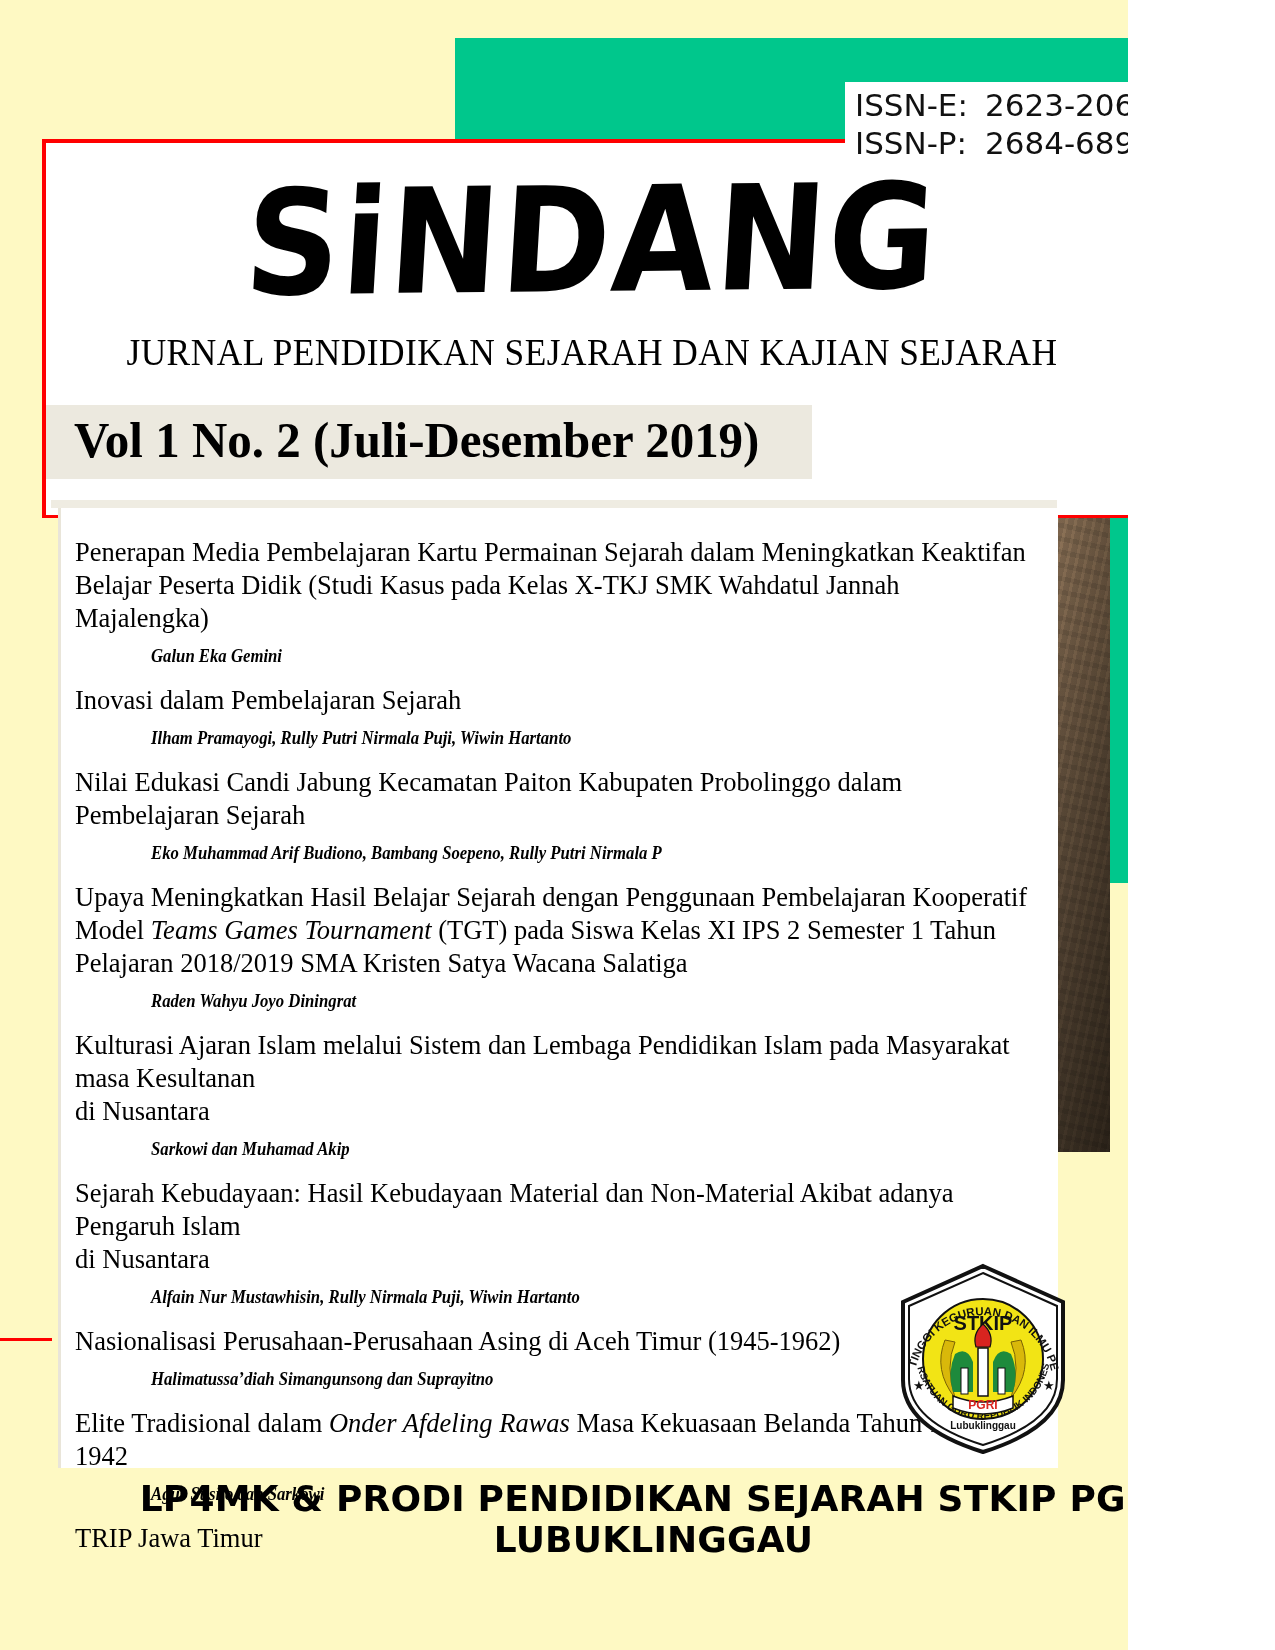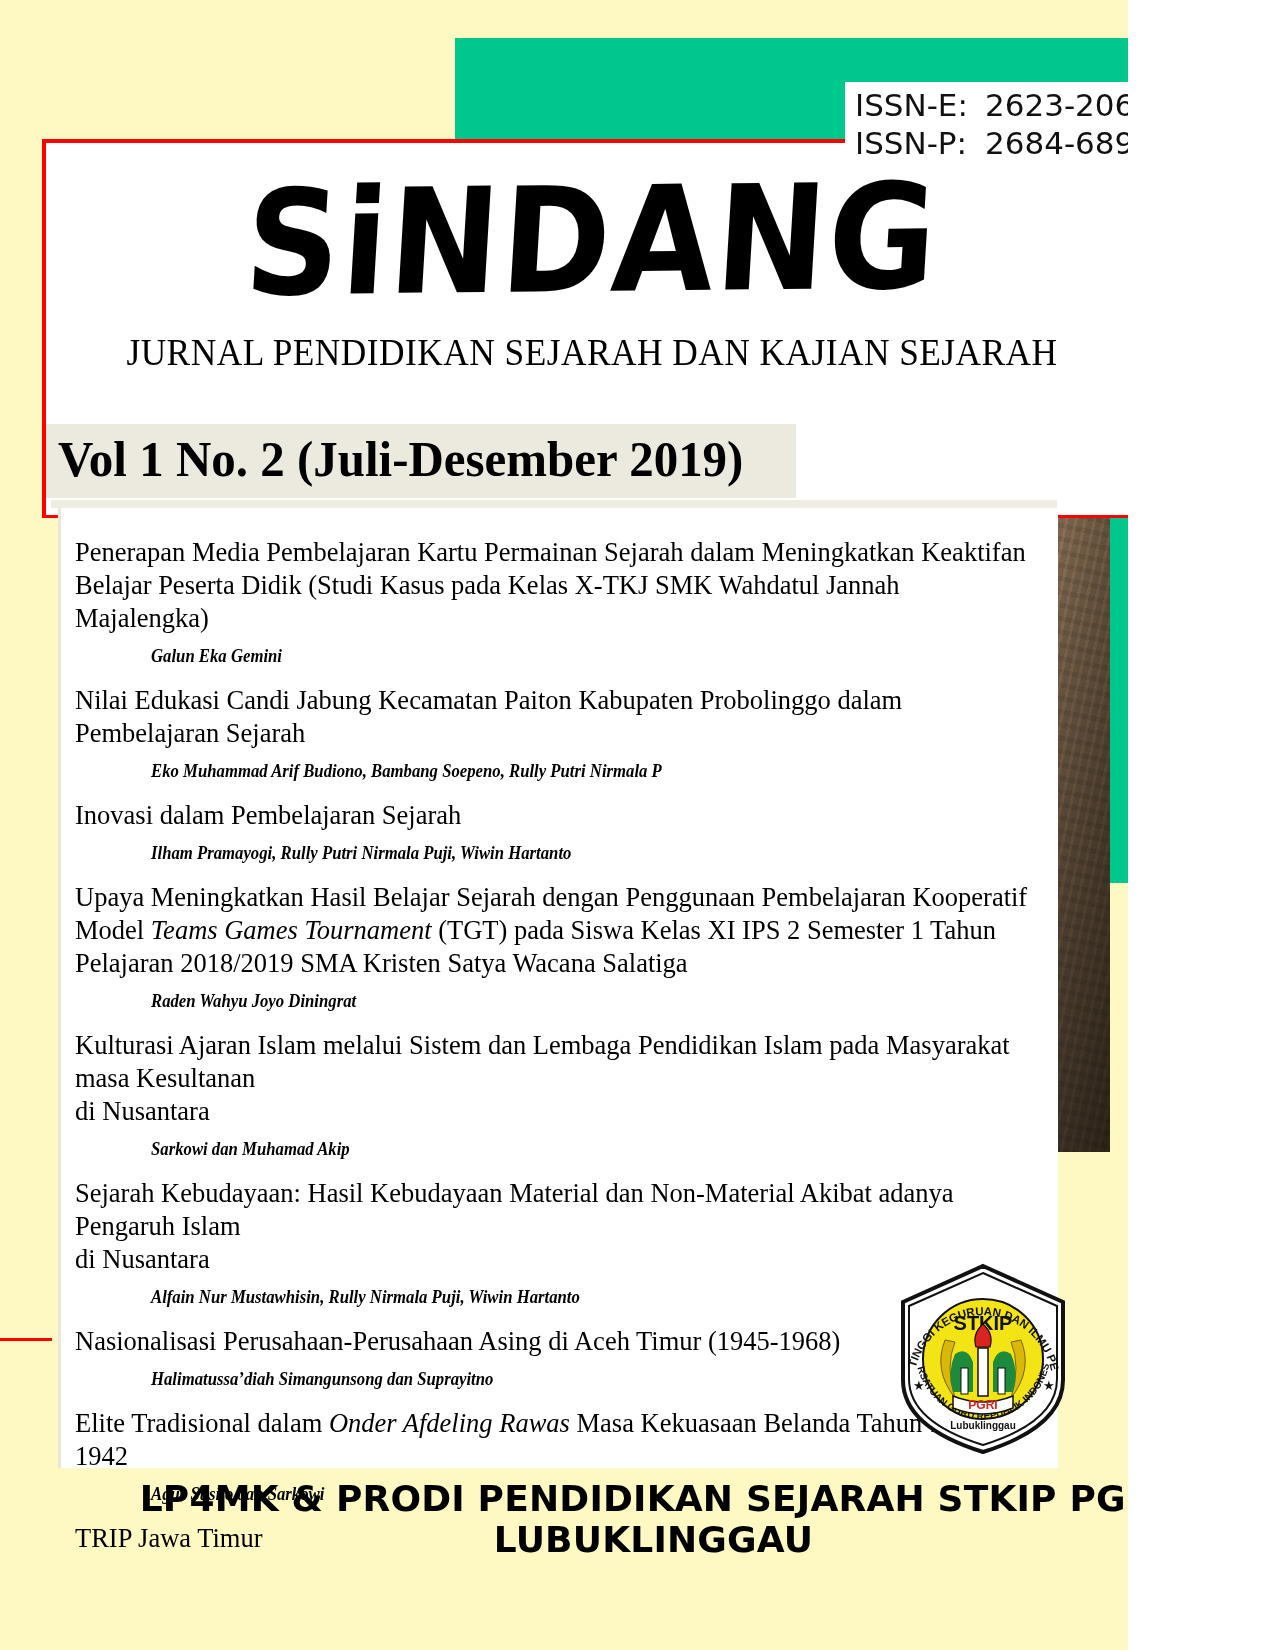--- a/index.html
+++ b/index.html
@@ -131,23 +131,23 @@
     letter-spacing: 0.5px;
     color: #000;
     margin-top: 14px;
     transform: scaleX(0.93);
   }
 
   
   .vol-band {
     position: absolute;
     left: 46px;
-    top: 424px;
+    top: 405px;
     background: #ece9df;
-    padding: 6px 24px 10px 12px;
+    padding: 6px 24px 10px 28px;
     z-index: 7;
   }
   .vol-text {
     font-family: "Liberation Serif", serif;
     font-weight: bold;
     font-size: 51px;
     line-height: 58px;
     color: #000;
     white-space: nowrap;
     transform: scaleX(0.96);
@@ -253,41 +253,41 @@
     <div class="vol-text">Vol 1 No. 2 (Juli-Desember 2019)</div>
   </div>
 
   <div class="toc-card">
     <ul class="toc-list" id="toc-list">
         <li class="toc-item">
           <div class="toc-title">Penerapan Media Pembelajaran Kartu Permainan Sejarah dalam Meningkatkan Keaktifan Belajar Peserta Didik (Studi Kasus pada Kelas X-TKJ SMK Wahdatul Jannah Majalengka)</div>
           <div class="toc-authors">Galun Eka Gemini</div>
         </li>
         <li class="toc-item">
+          <div class="toc-title">Inovasi dalam Pembelajaran Sejarah</div>
+          <div class="toc-authors">Ilham Pramayogi, Rully Putri Nirmala Puji, Wiwin Hartanto</div>
+        </li>
+        <li class="toc-item">
           <div class="toc-title">Nilai Edukasi Candi Jabung Kecamatan Paiton Kabupaten Probolinggo dalam Pembelajaran Sejarah</div>
           <div class="toc-authors">Eko Muhammad Arif Budiono, Bambang Soepeno, Rully Putri Nirmala P</div>
         </li>
         <li class="toc-item">
-          <div class="toc-title">Inovasi dalam Pembelajaran Sejarah</div>
-          <div class="toc-authors">Ilham Pramayogi, Rully Putri Nirmala Puji, Wiwin Hartanto</div>
-        </li>
-        <li class="toc-item">
           <div class="toc-title">Upaya Meningkatkan Hasil Belajar Sejarah dengan Penggunaan Pembelajaran Kooperatif Model <em>Teams Games Tournament</em> (TGT) pada Siswa Kelas XI IPS 2 Semester 1 Tahun Pelajaran 2018/2019 SMA Kristen Satya Wacana Salatiga</div>
           <div class="toc-authors">Raden Wahyu Joyo Diningrat</div>
         </li>
         <li class="toc-item">
           <div class="toc-title">Kulturasi Ajaran Islam melalui Sistem dan Lembaga Pendidikan Islam pada Masyarakat masa Kesultanan<br>di Nusantara</div>
           <div class="toc-authors">Sarkowi dan Muhamad Akip</div>
         </li>
         <li class="toc-item">
           <div class="toc-title">Sejarah Kebudayaan: Hasil Kebudayaan Material dan Non-Material Akibat adanya Pengaruh Islam<br>di Nusantara</div>
           <div class="toc-authors">Alfain Nur Mustawhisin, Rully Nirmala Puji, Wiwin Hartanto</div>
         </li>
         <li class="toc-item">
-          <div class="toc-title">Nasionalisasi Perusahaan-Perusahaan Asing di Aceh Timur (1945-1968)</div>
+          <div class="toc-title">Nasionalisasi Perusahaan-Perusahaan Asing di Aceh Timur (1945-1962)</div>
           <div class="toc-authors">Halimatussa’diah Simangunsong dan Suprayitno</div>
         </li>
         <li class="toc-item">
           <div class="toc-title">Elite Tradisional dalam <em>Onder Afdeling Rawas</em> Masa Kekuasaan Belanda Tahun 1901-1942</div>
           <div class="toc-authors">Agus Susilo dan Sarkowi</div>
         </li>
         <li class="toc-item">
           <div class="toc-title">TRIP Jawa Timur</div>
         </li>
       </ul>

